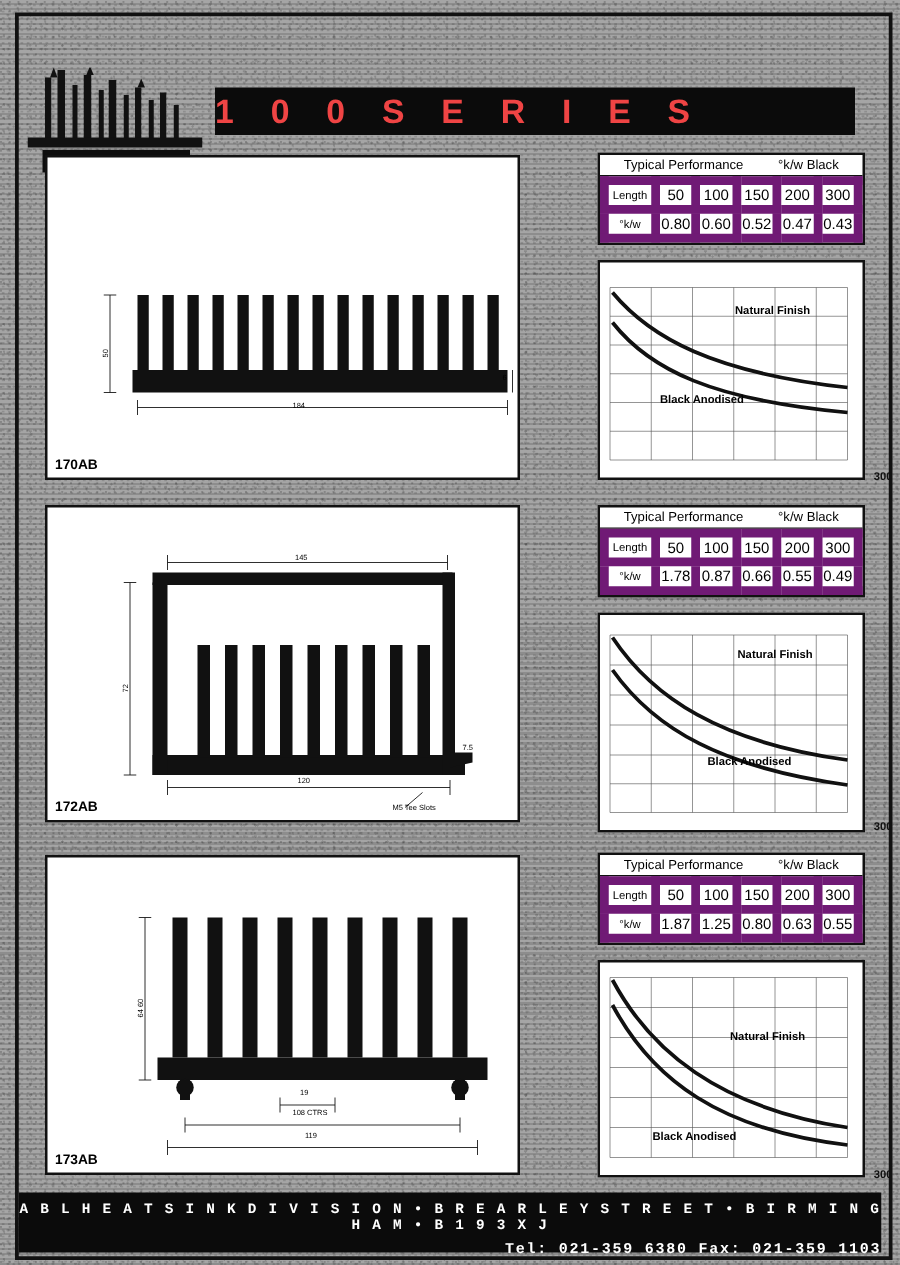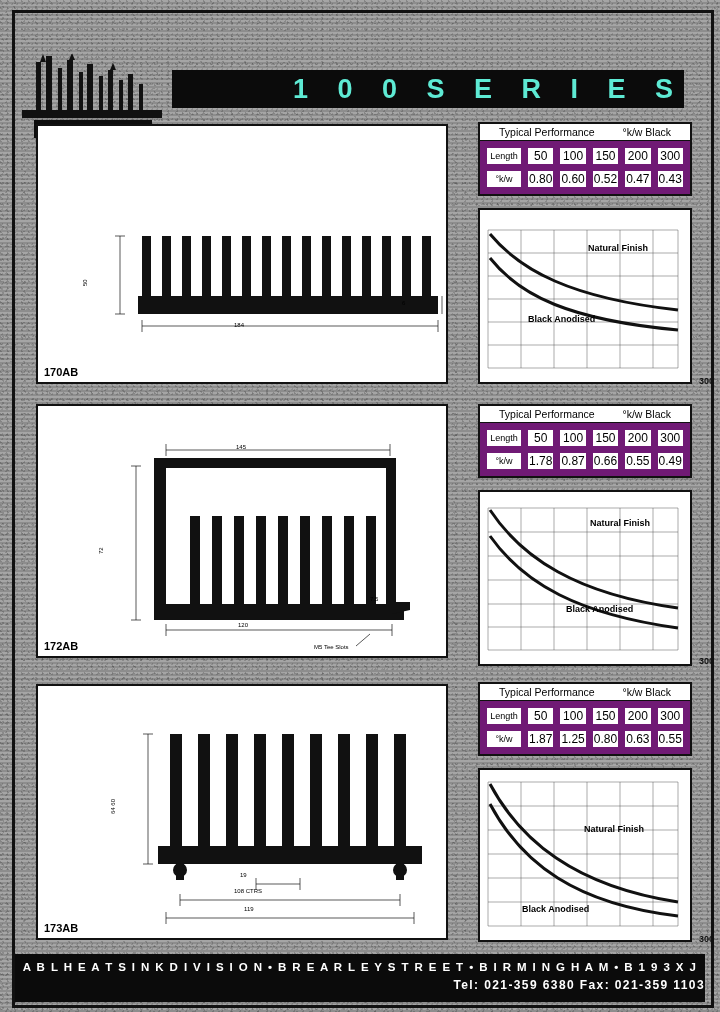--- a/index.html
+++ b/index.html
@@ -23,25 +23,25 @@
      border:3px solid #111;background:transparent;}
 
   
   .logo{position:absolute;left:22px;top:22px;width:140px;height:92px;margin-top:32px;}
   .logo .art{position:absolute;left:0;top:0;width:140px;height:66px;}
   .logo .bar{position:absolute;left:12px;top:66px;width:118px;height:18px;background:#0d0d0d;}
   .logo .bar span{display:block;color:#fff;font-size:10px;font-weight:bold;letter-spacing:1.3px;
      text-align:center;line-height:18px;}
 
   .title-bar{position:absolute;left:172px;top:70px;width:512px;height:38px;background:#0b0b0b;}
-  .title-bar .t{color:#5eead4;font-size:27px;font-weight:bold;letter-spacing:11px;
-     text-align:right;line-height:38px;}
-
-  
-  .profile{position:absolute;left:36px;width:376px;background:#fff;border:2px solid #111;padding-left:32px;}
+  .title-bar .t{color:#ef4444;font-size:27px;font-weight:bold;letter-spacing:11px;
+     text-align:left;line-height:38px;}
+
+  
+  .profile{position:absolute;left:36px;width:376px;background:#fff;border:2px solid #111;}
   .p1{top:124px;height:256px;}
   .p2{top:404px;height:250px;}
   .p3{top:684px;height:252px;}
   .pcode{position:absolute;left:6px;bottom:4px;font-size:11px;font-weight:bold;color:#000;}
 
   .dim{position:absolute;font-size:6px;color:#000;}
   .vdim{position:absolute;font-size:6px;color:#000;transform:rotate(-90deg);transform-origin:left top;}
 
   
   .perf{position:absolute;left:478px;width:210px;background:#fff;border:2px solid #111;}
@@ -49,21 +49,21 @@
   .perf table{border-collapse:collapse;width:100%;}
   .perf td{border:7px solid #701a75;font-size:12px;text-align:center;padding:1px 0;}
   .perf td.lbl{font-size:9px;width:34px;}
   .t1{top:122px;} .t2{top:404px;} .t3{top:682px;}
 
   .graph{position:absolute;left:478px;width:210px;background:#fff;border:2px solid #111;}
   .g1{top:208px;height:172px;} .g2{top:490px;height:172px;} .g3{top:768px;height:170px;}
   .glabel{position:absolute;font-size:9px;font-weight:bold;color:#000;}
 
   
-  .footer{position:absolute;left:15px;bottom:10px;width:690px;height:48px;background:#0b0b0b;}
+  .footer{position:absolute;left:15px;bottom:10px;width:690px;height:48px;background:#0b0b0b;font-family:Liberation Mono, monospace;}
   .footer .l1{color:#fff;font-size:11.5px;font-weight:bold;letter-spacing:1.4px;text-align:center;margin-top:7px;}
   .footer .l2{color:#fff;font-size:12px;font-weight:bold;letter-spacing:1.4px;text-align:right;margin-top:5px;}
 
   .sidenum{position:absolute;right:6px;font-size:9px;color:#111;font-weight:bold;}
 </style>
 </head>
 <body>
 
 <div class="page"></div>
 <div class="noise"></div>

